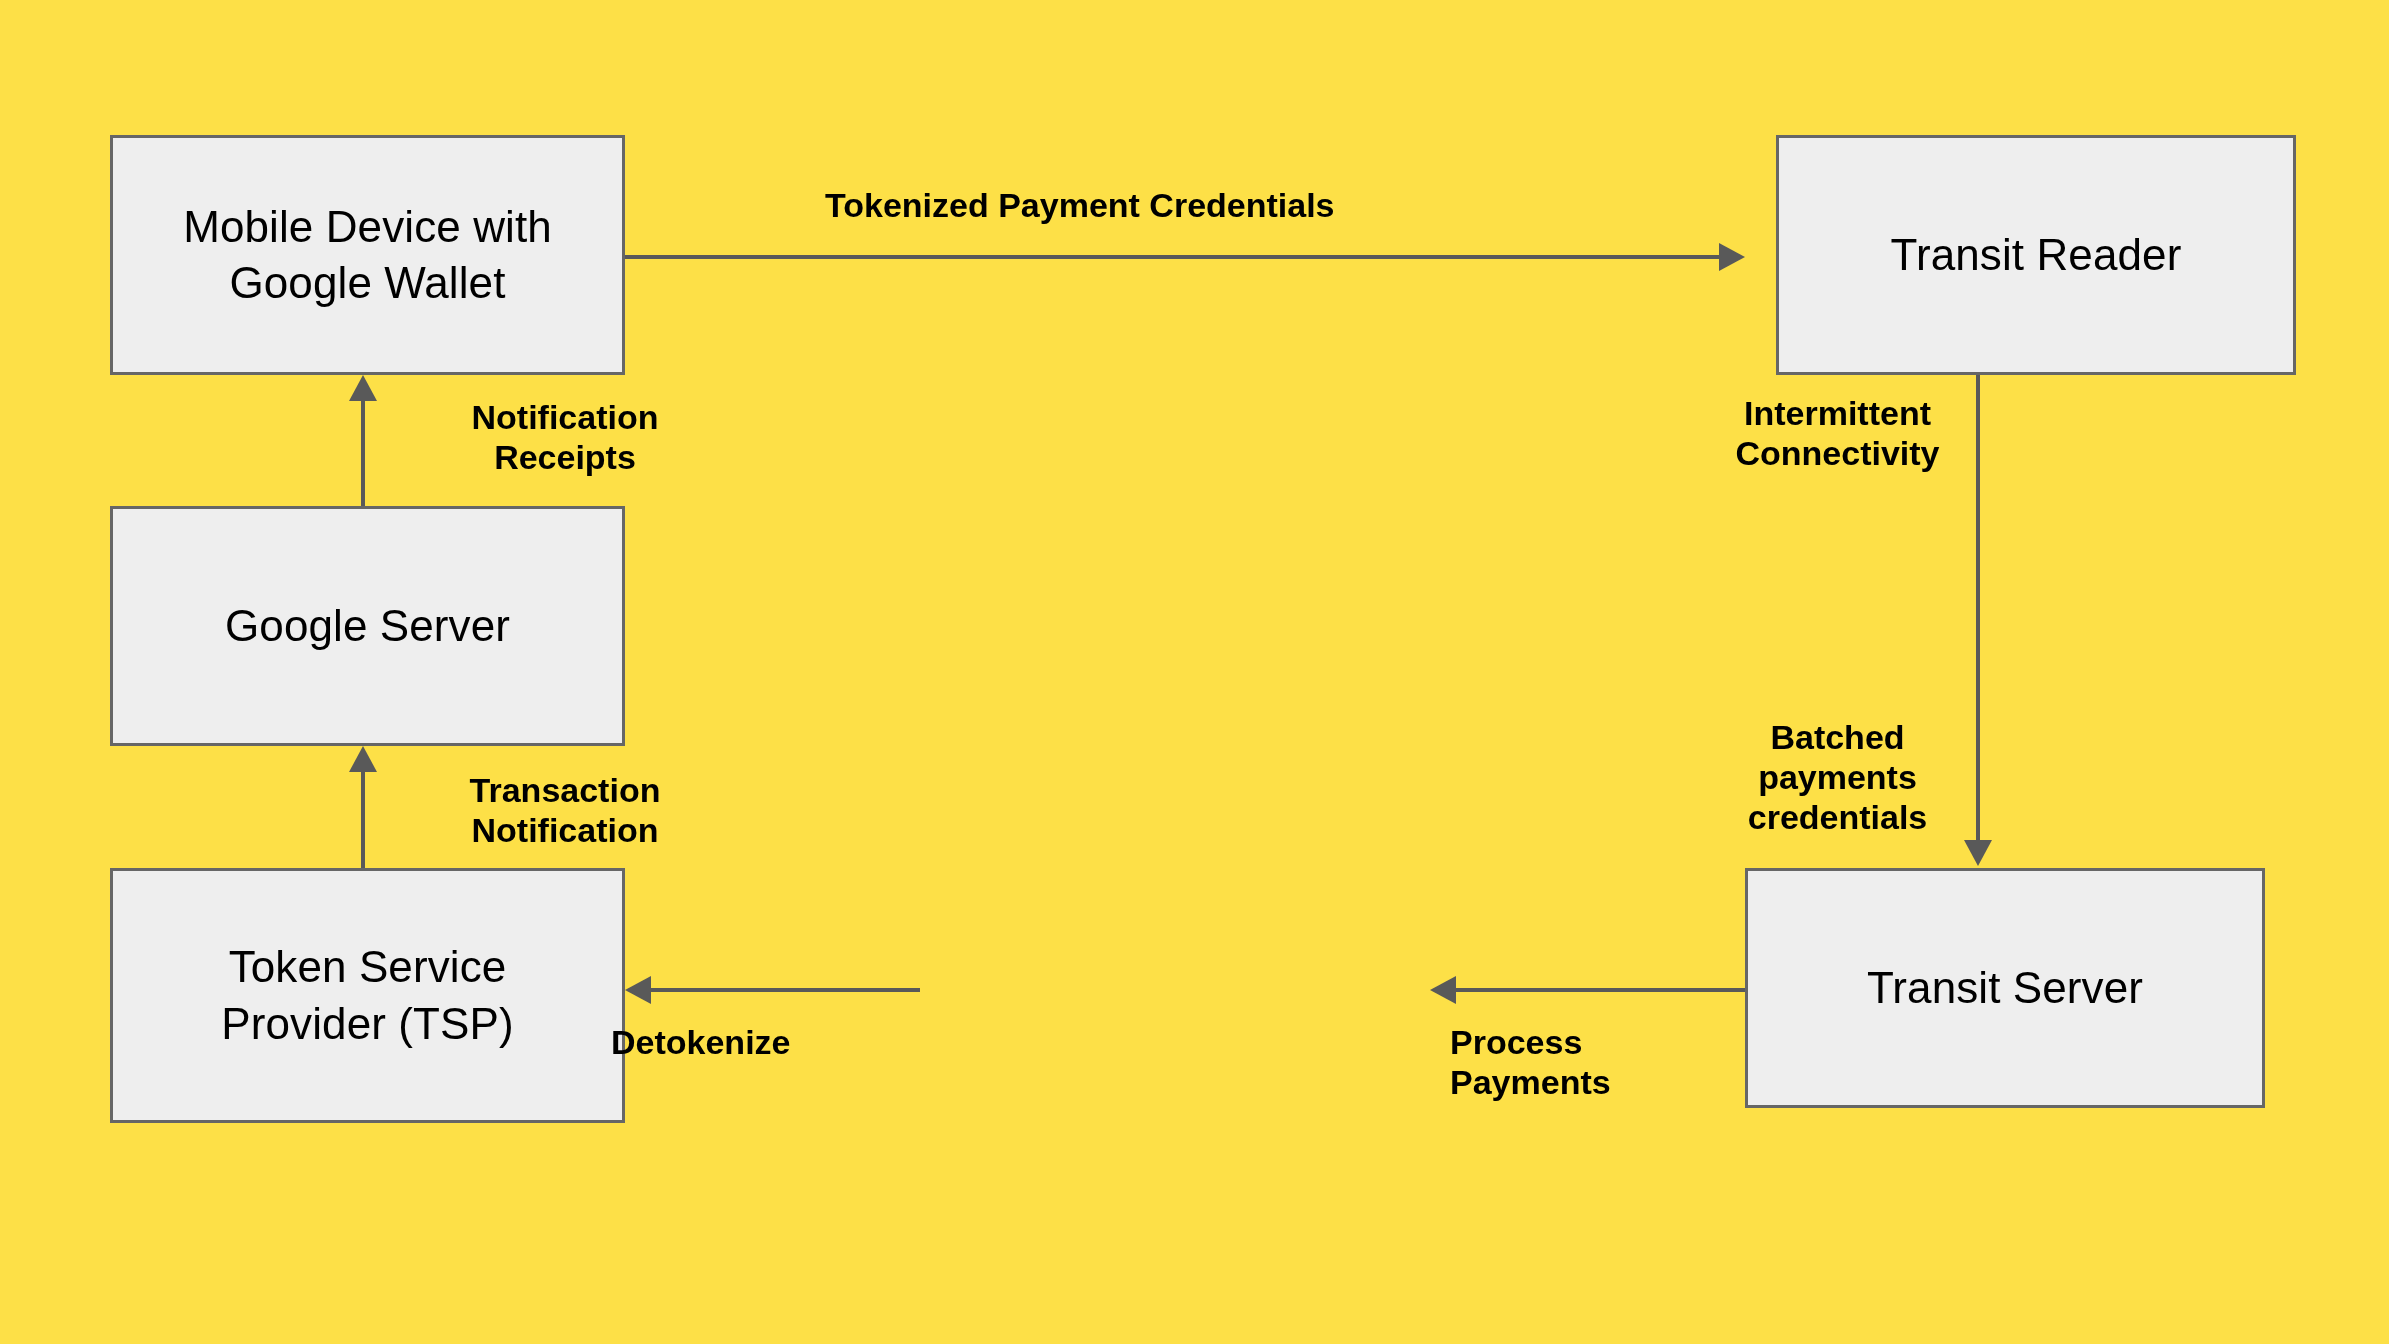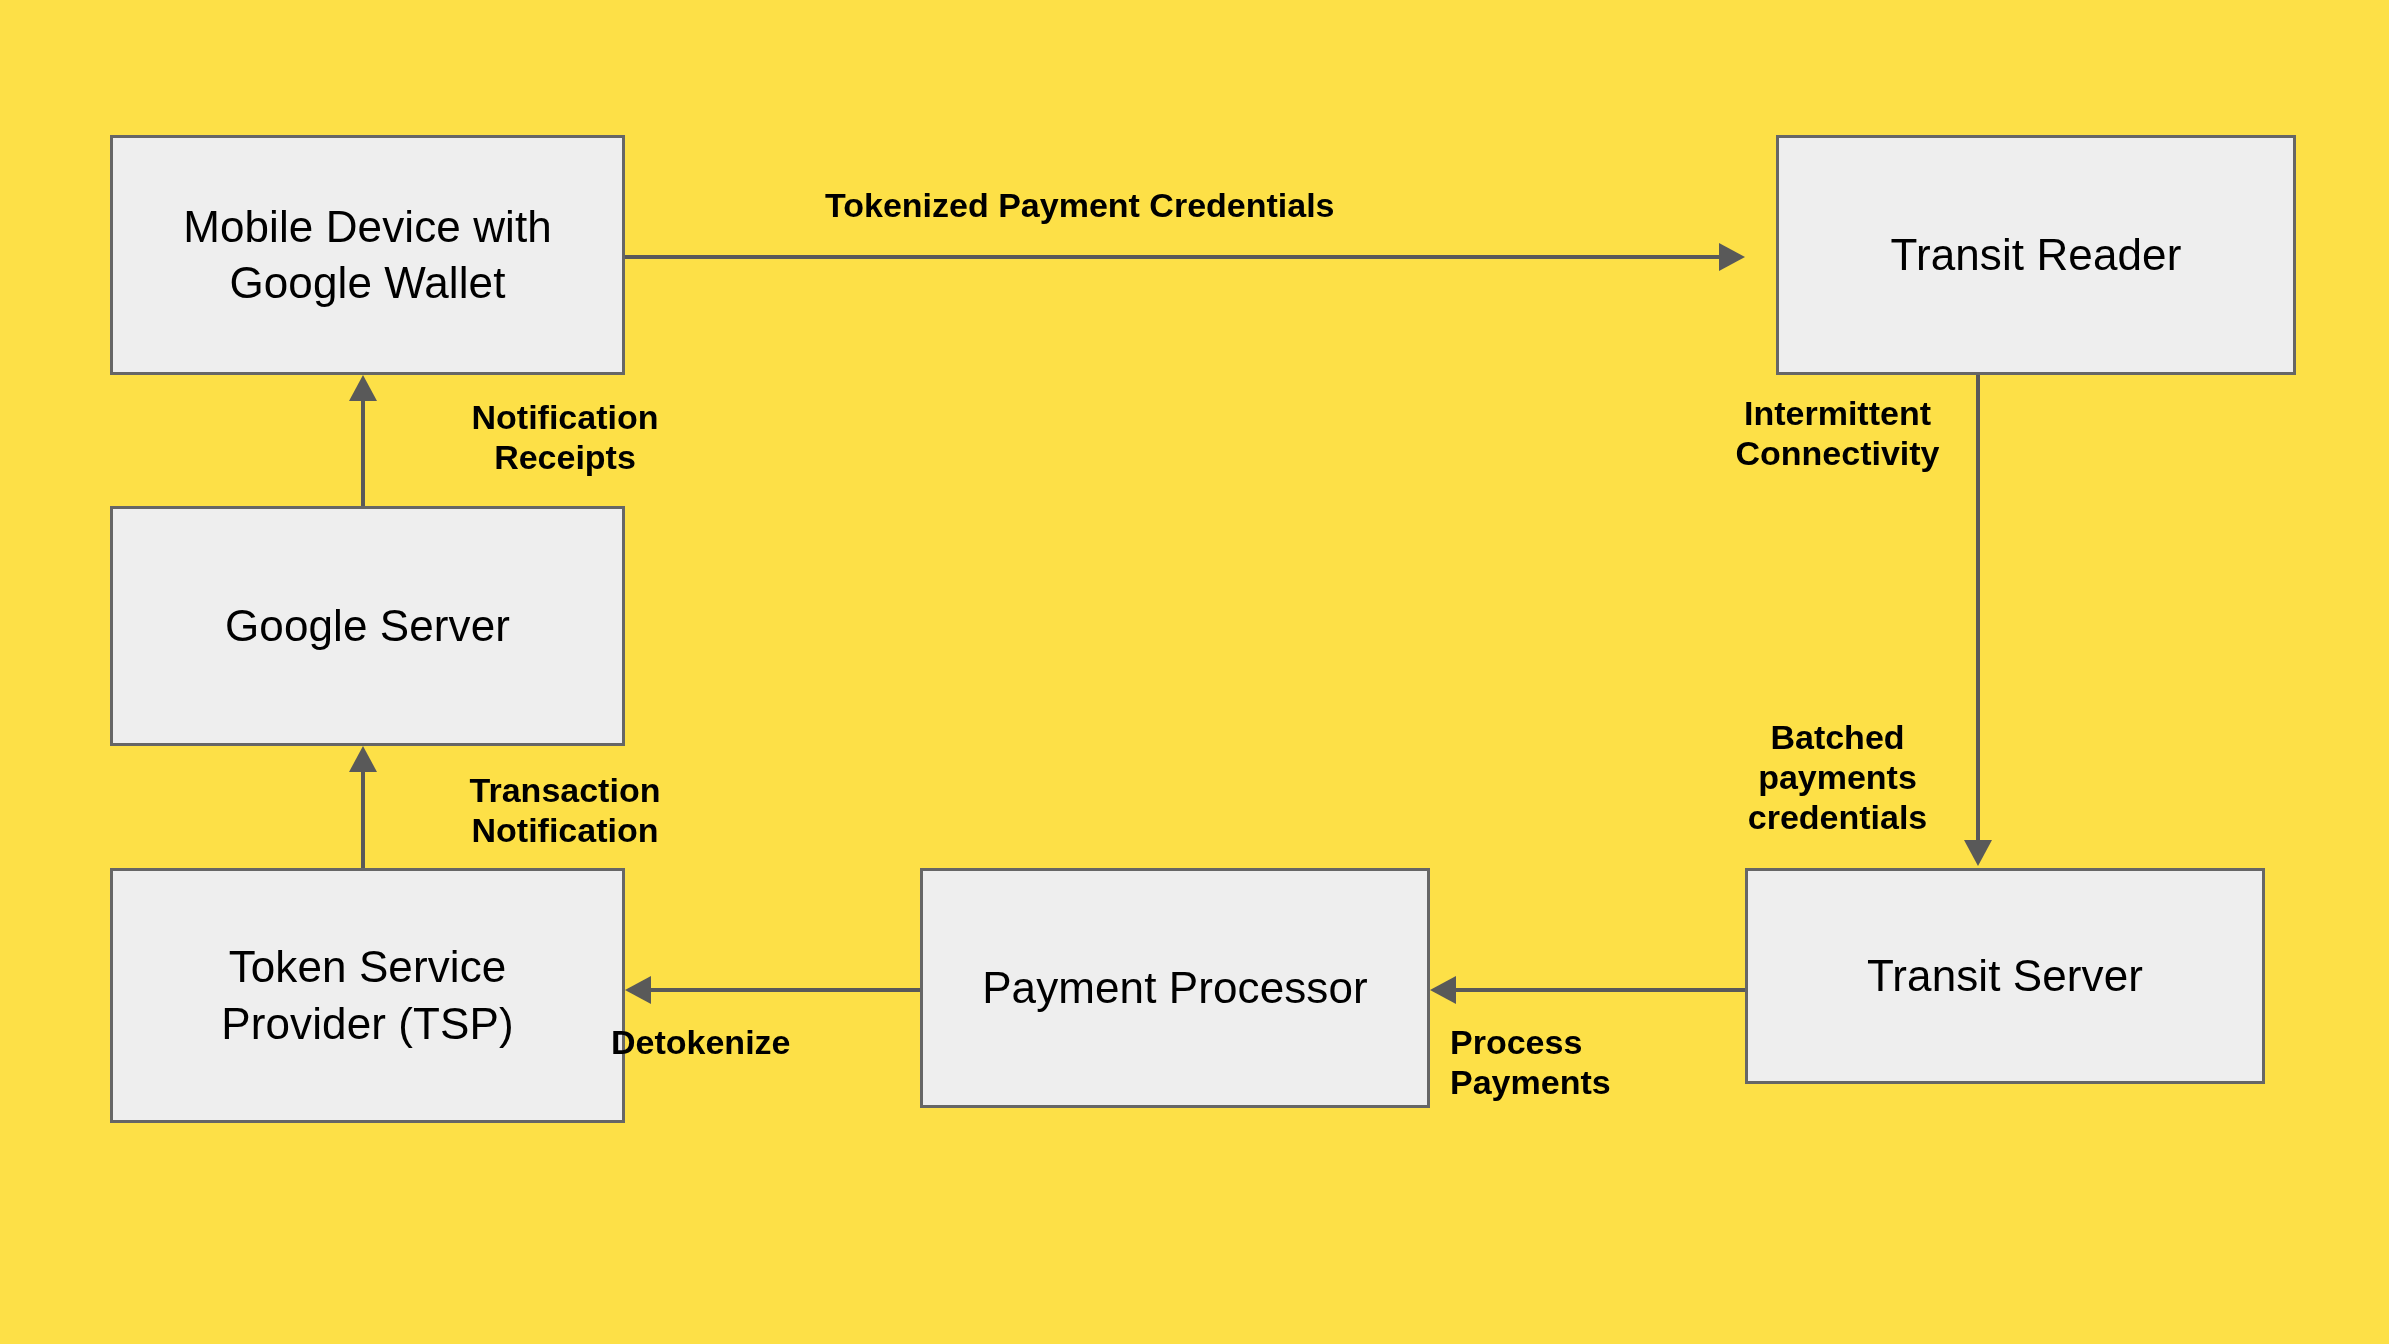--- a/index.html
+++ b/index.html
@@ -106,25 +106,22 @@
 
   <div class="node" style="left:110px; top:506px; width:515px; height:240px;">
     <span class="node-label">Google Server</span>
   </div>
 
   <div class="node" style="left:110px; top:868px; width:515px; height:255px;">
     <span class="node-label">Token Service
 Provider (TSP)</span>
   </div>
 
-  <div class="node" style="left:920px; top:868px; width:510px; height:240px;">
-    <span class="node-label">Payment Processor</span>
-  </div>
 
-  <div class="node" style="left:1745px; top:868px; width:520px; height:216px;">
+  <div class="node" style="left:1745px; top:868px; width:520px; height:240px;">
     <span class="node-label">Transit Server</span>
   </div>
 
   <div class="edge-line edge-h" style="left:625px; top:255px; width:1097px;"></div>
   <div class="arrowhead arrow-right" style="left:1719px; top:243px;"></div>
   <div class="edge-label lbl-center" style="left:1205px; top:185px; width:760px;">Tokenized Payment Credentials</div>
 
   <div class="edge-line edge-v" style="left:1976px; top:375px; height:467px;"></div>
   <div class="arrowhead arrow-down" style="left:1964px; top:840px;"></div>
   <div class="edge-label" style="left:1715px; top:393px; width:245px; text-align:center;">Intermittent

